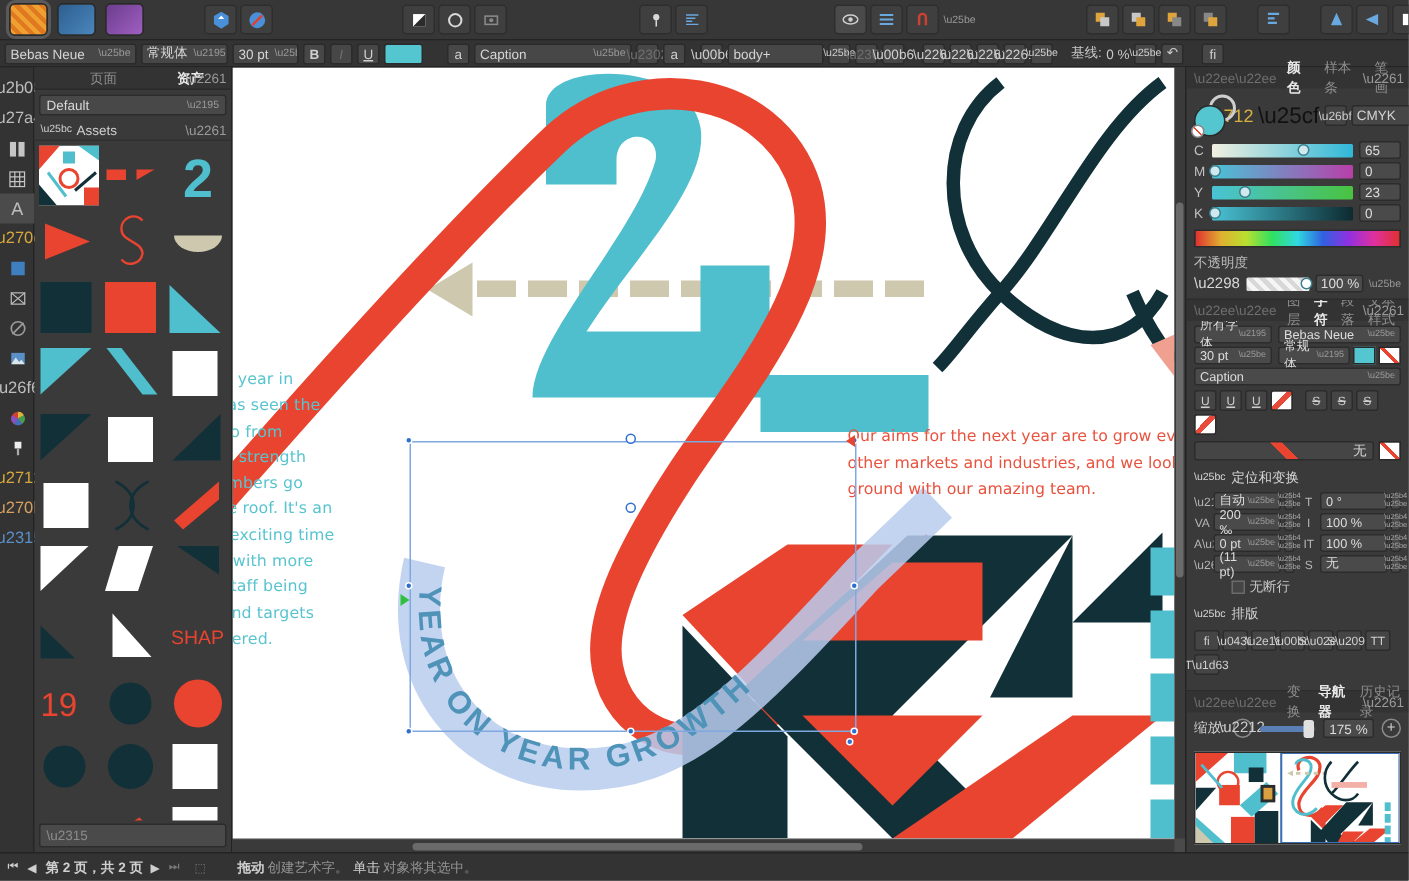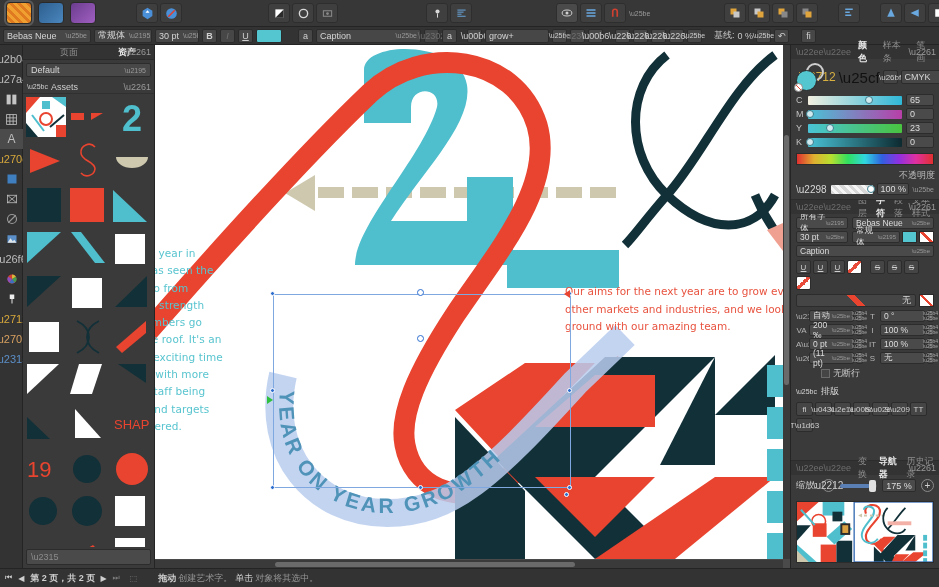--- a/index.html
+++ b/index.html
@@ -161,21 +161,21 @@
     width: 8px; height: 8px; border-radius: 50%;
     background: #cfe9ef; border: 1.5px solid #3a7d8c;
   }
   .numbox {
     width: 28px; height: 12px; background: #4a4a4a; border: 1px solid #2c2c2c;
     border-radius: 2px; font-size: 9px; color: #ddd;
     display: flex; align-items: center; padding-left: 3px;
   }
   .spectrum { height: 12px; margin: 4px 5px 2px 5px; border: 1px solid #2c2c2c;
     background: linear-gradient(90deg,#e03030,#e0b030,#b8e030,#30e060,#30d8e0,#3060e0,#9030e0,#e030a0,#e03030); }
-  .sublabel { padding: 2px 4px 0 5px; font-size: 9px; color: #bdbdbd; text-align: right; }
+  .sublabel { padding: 2px 18px 0 5px; font-size: 9px; color: #bdbdbd; }
   .grp-title { display: flex; align-items: center; gap: 4px; padding: 3px 5px 2px 5px;
                font-size: 9px; color: #d8d8d8; }
   .grp-title .caret { font-size: 7px; }
   .btnrow { display: flex; gap: 2px; padding: 2px 5px; flex-wrap: wrap; }
   .mini {
     width: 15px; height: 14px; background: #454545; border: 1px solid #2c2c2c;
     border-radius: 2px; display: flex; align-items: center; justify-content: center;
     font-size: 8px; color: #cfcfcf;
   }
   .mini.wide { width: 17px; }
@@ -379,21 +379,21 @@
     <div class="sq">a</div>
     <div class="fld" style="width:105px">
       <span>Caption</span>
       <span class="arrow">\u25be</span>
     </div>
     <div class="sq dim">\u2302</div>
     <div class="sq">a</div>
     <div style="width:4px"></div>
     <div class="sq">\u00b6</div>
     <div class="fld" style="width:64px">
-      <span>grow+</span>
+      <span>body+</span>
     </div>
     <div class="sq" style="font-size:7px">\u25be</div>
     <div class="sq dim">\u2302</div>
     <div class="sq">\u00b6</div>
     <div style="width:6px"></div>
     <div class="sq">\u2261</div>
     <div class="sq">\u2261</div>
     <div class="sq">\u2261</div>
     <div class="sq">\u2261</div>
     <div class="sq" style="font-size:7px">\u25be</div>
@@ -873,20 +873,24 @@
         <div class="mini noslash"></div>
       </div>
       <div class="row">
         <div style="flex:1;height:13px;background:#454545;border:1px solid #2c2c2c;border-radius:2px;position:relative;display:flex;align-items:center;justify-content:flex-end;padding-right:4px">
           <div style="position:absolute;left:0;top:0;width:100%;height:100%;background:linear-gradient(45deg,transparent 47%,#e8442f 47% 53%,transparent 53%)"></div>
           <span style="position:relative;font-size:9px;color:#d8d8d8">无</span>
         </div>
         <div style="width:15px;height:13px;border:1px solid #2a2a2a;background:linear-gradient(45deg,#fff 43%,#e8442f 43% 57%,#fff 57%)"></div>
       </div>
 
+      <div class="grp-title">
+        <span class="caret">\u25bc</span>
+        <span>定位和变换</span>
+      </div>
       <div class="twocol">
         <div>
             <span class="ico-lbl">\u2195A</span>
           <div class="ddbox">
               <span>自动</span>
               <span class="arrow">\u25be</span>
             </div>
           <div class="stepper">\u25b4<br>\u25be</div>
           </div>
         <div>

